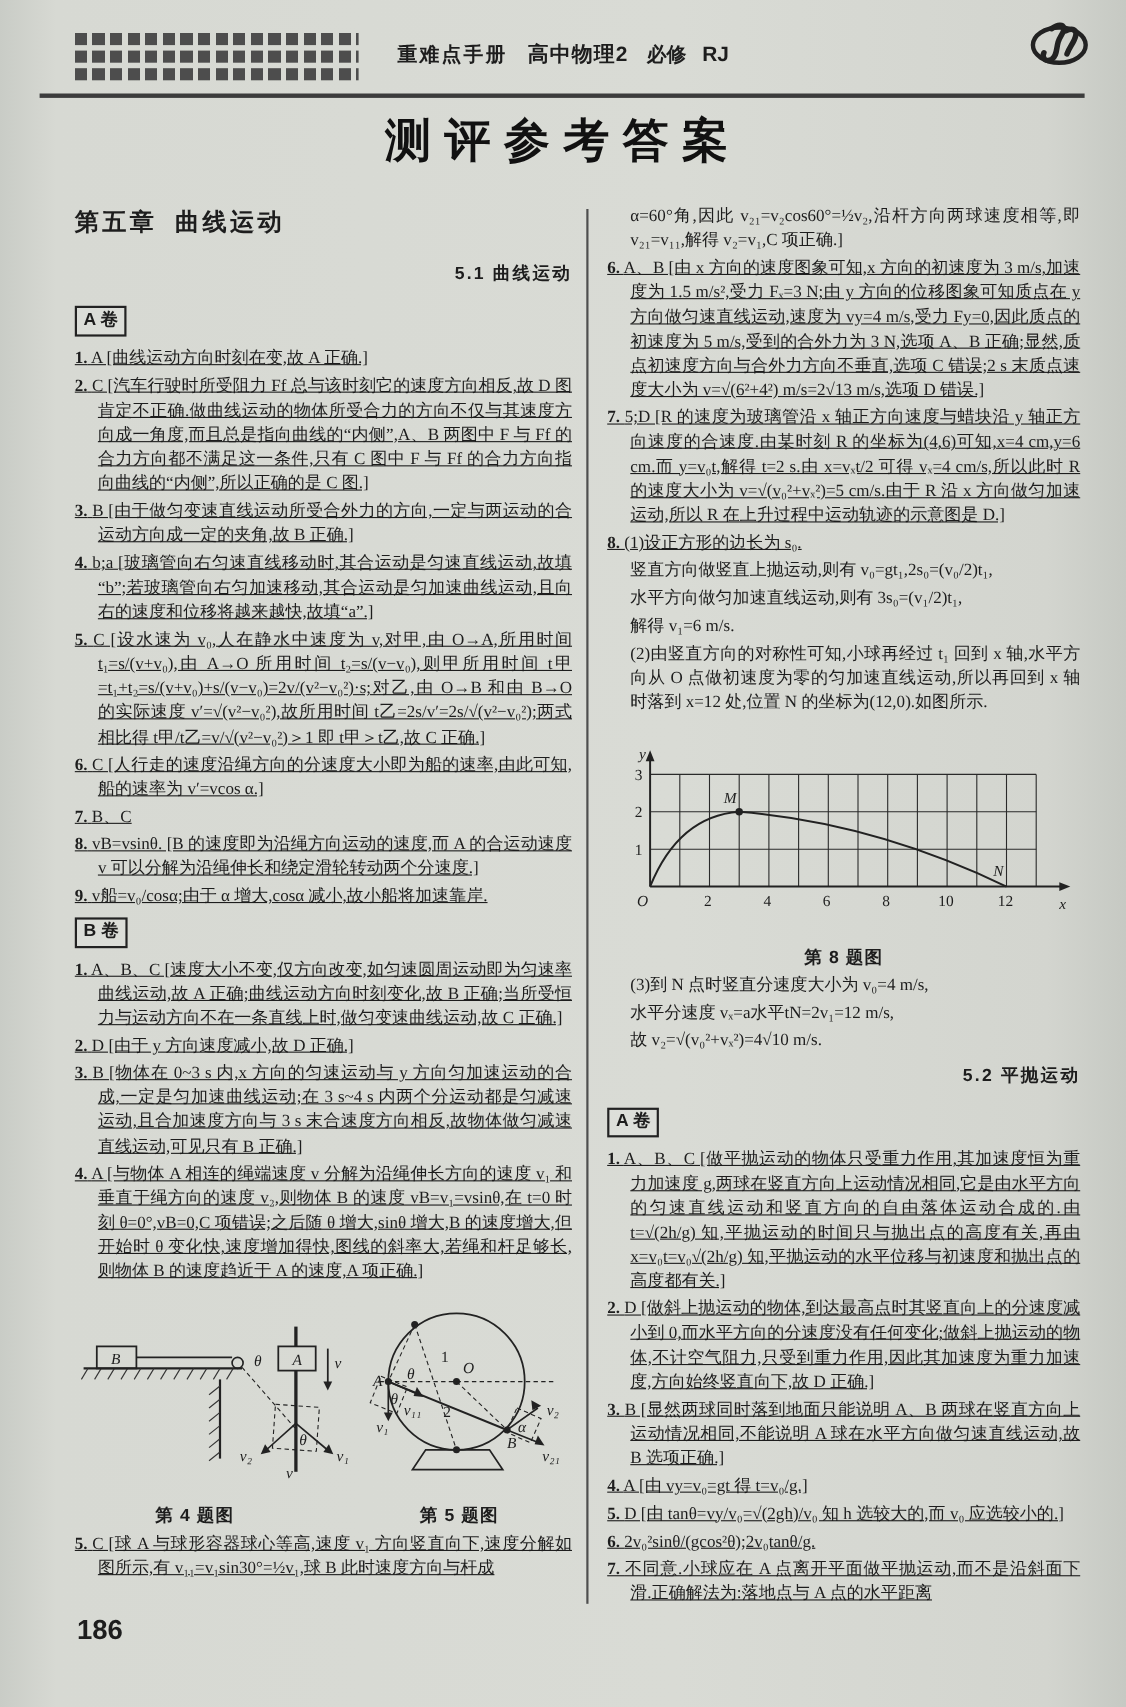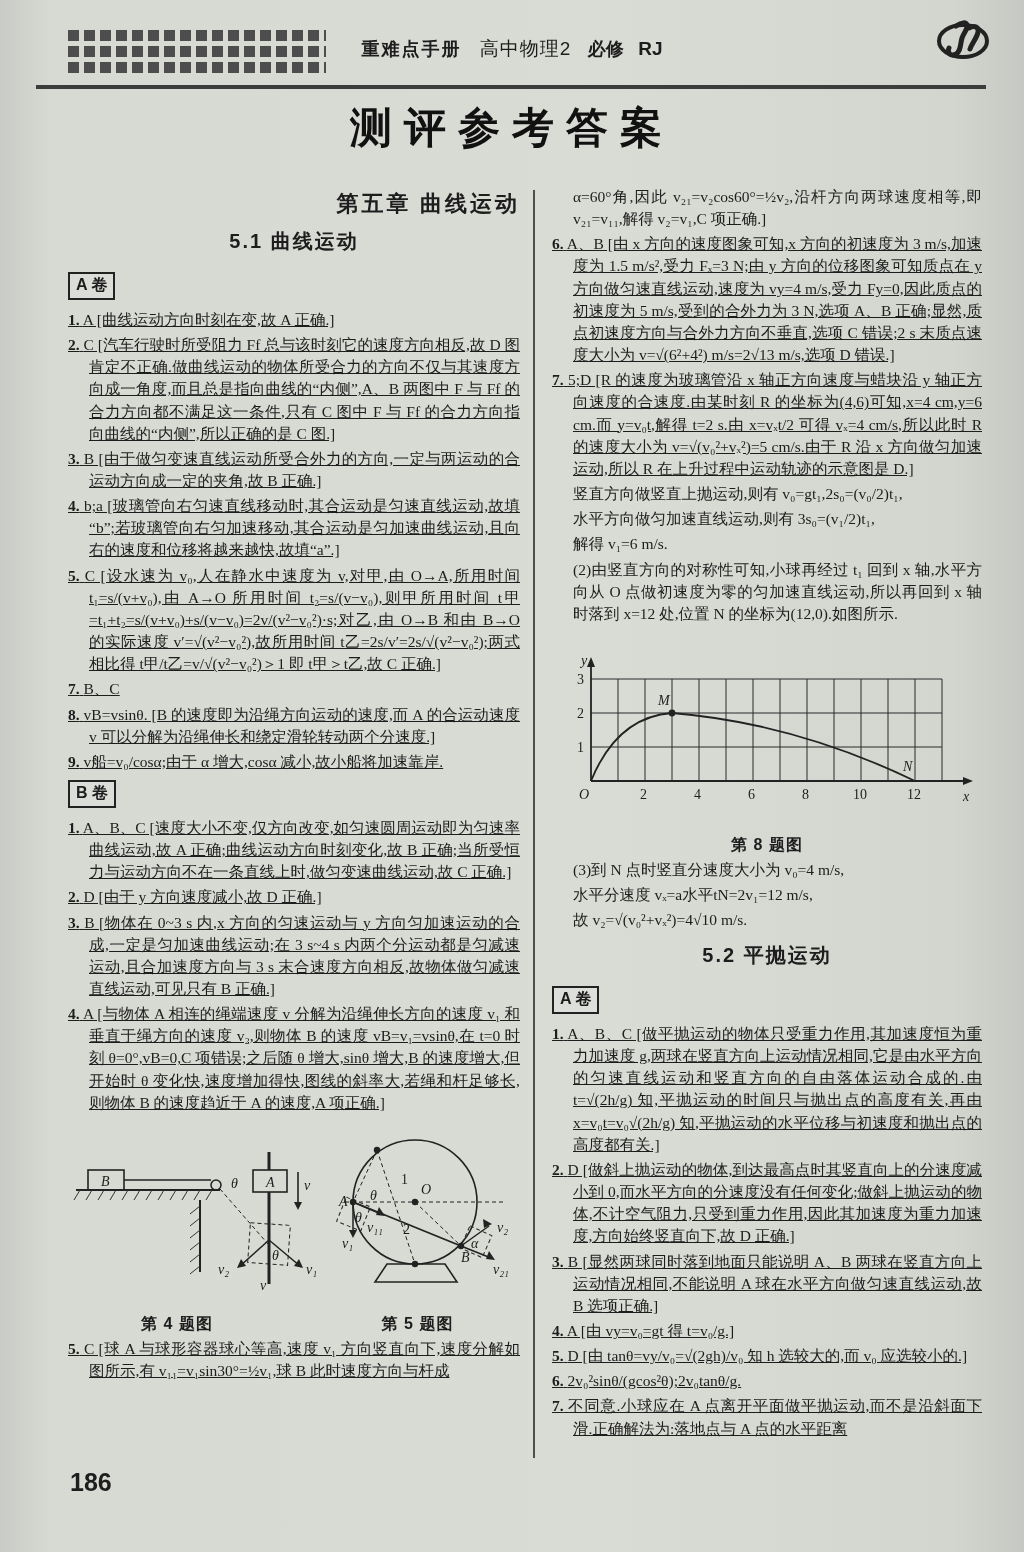--- a/index.html
+++ b/index.html
@@ -13,34 +13,34 @@
     position:relative;width:1024px;height:1552px;overflow:hidden;
     background:linear-gradient(90deg,#c9ccc6 0,#d7d9d3 5%,#d9dbd5 60%,#d3d5cf 93%,#c6c9c3 100%);
   }
   
   .deco{position:absolute;left:68px;top:30px;width:258px;}
   .deco .row{height:11px;margin-bottom:5px;
     background:repeating-linear-gradient(90deg,#4d4d4d 0 11px,rgba(0,0,0,0) 11px 16px);}
   .hdr-title{position:absolute;left:0;top:36px;width:100%;text-align:center;
     font-family:"Liberation Sans",sans-serif;white-space:nowrap;}
   .hdr-title .bk{font-weight:900;font-size:18px;letter-spacing:2px;}
-  .hdr-title .sj{font-weight:400;font-size:19px;margin-left:14px;letter-spacing:1px;}
+  .hdr-title .sj{font-weight:700;font-size:19px;margin-left:14px;letter-spacing:1px;}
   .hdr-title .ed{font-weight:700;font-size:18px;margin-left:12px;}
   .hdr-title .pb{font-weight:700;font-size:19px;margin-left:10px;}
   .logo{position:absolute;right:34px;top:18px;}
   .hdr-rule{position:absolute;left:36px;top:85px;width:950px;height:4px;background:#3c3c3c;}
   h1.main-title{position:absolute;left:0;top:100px;width:100%;margin:0;text-align:center;
     font-family:"Liberation Sans",sans-serif;font-weight:900;font-size:42px;letter-spacing:12px;color:#111;}
   
   .divider{position:absolute;left:533px;top:190px;width:2px;height:1268px;background:#4e4e4e;}
   .col{position:absolute;font-size:15.5px;line-height:1.43;}
   .col-left{left:68px;top:188px;width:452px;}
   .col-right{left:552px;top:186px;width:430px;}
-  h2.chapter{margin:0 0 8px;text-align:right;font-family:Liberation Serif, serif;font-weight:900;font-size:22px;letter-spacing:3px;}
-  h3.section{margin:0 0 12px;text-align:center;font-family:"Liberation Sans",sans-serif;font-weight:900;font-size:20px;letter-spacing:2px;}
+  h2.chapter{margin:0 0 20px;text-align:left;font-family:Liberation Mono, monospace;font-weight:900;font-size:22px;letter-spacing:3px;}
+  h3.section{margin:0 0 12px;text-align:right;font-family:"Liberation Sans",sans-serif;font-weight:900;font-size:16px;letter-spacing:2px;}
   .badge{display:inline-block;border:2px solid #222;padding:0 6px 1px;margin:4px 0 9px;
     font-family:"Liberation Sans",sans-serif;font-weight:700;font-size:16px;background:rgba(255,255,255,0.12);}
   .item{margin:0 0 3px;padding-left:21px;text-indent:-21px;text-align:justify;text-decoration:underline;}
   .inum{font-weight:700;}
   .subline{margin:0 0 3px;padding-left:21px;text-align:justify;}
   .cont{margin:0 0 3px;padding-left:21px;text-align:justify;}
   
   .figrow{display:flex;justify-content:space-between;align-items:flex-end;margin:8px 0 2px;}
   figure{margin:0;text-align:center;}
   figcaption{font-family:"Liberation Sans",sans-serif;font-weight:700;font-size:16px;margin-top:13px;letter-spacing:1px;}
@@ -86,20 +86,21 @@
     <h2 class="chapter">第五章  曲线运动</h2>
     <h3 class="section">5.1  曲线运动</h3>
 
     <div><span class="badge">A 卷</span></div>
 
     <div class="item"><span class="inum">1.</span> <span>A  [曲线运动方向时刻在变,故 A 正确.]</span></div>
     <div class="item"><span class="inum">2.</span> <span>C  [汽车行驶时所受阻力 Ff 总与该时刻它的速度方向相反,故 D 图肯定不正确.做曲线运动的物体所受合力的方向不仅与其速度方向成一角度,而且总是指向曲线的“内侧”,A、B 两图中 F 与 Ff 的合力方向都不满足这一条件,只有 C 图中 F 与 Ff 的合力方向指向曲线的“内侧”,所以正确的是 C 图.]</span></div>
     <div class="item"><span class="inum">3.</span> <span>B  [由于做匀变速直线运动所受合外力的方向,一定与两运动的合运动方向成一定的夹角,故 B 正确.]</span></div>
     <div class="item"><span class="inum">4.</span> <span>b;a  [玻璃管向右匀速直线移动时,其合运动是匀速直线运动,故填“b”;若玻璃管向右匀加速移动,其合运动是匀加速曲线运动,且向右的速度和位移将越来越快,故填“a”.]</span></div>
     <div class="item"><span class="inum">5.</span> <span>C  [设水速为 v₀,人在静水中速度为 v,对甲,由 O→A,所用时间 t₁=s/(v+v₀),由 A→O 所用时间 t₂=s/(v−v₀),则甲所用时间 t甲=t₁+t₂=s/(v+v₀)+s/(v−v₀)=2v/(v²−v₀²)·s;对乙,由 O→B 和由 B→O 的实际速度 v′=√(v²−v₀²),故所用时间 t乙=2s/v′=2s/√(v²−v₀²);两式相比得 t甲/t乙=v/√(v²−v₀²)＞1 即 t甲＞t乙,故 C 正确.]</span></div>
+    <div class="item"><span class="inum">6.</span> <span>C  [人行走的速度沿绳方向的分速度大小即为船的速率,由此可知,船的速率为 v′=vcos α.]</span></div>
     <div class="item"><span class="inum">7.</span> <span>B、C</span></div>
     <div class="item"><span class="inum">8.</span> <span>vB=vsinθ.  [B 的速度即为沿绳方向运动的速度,而 A 的合运动速度 v 可以分解为沿绳伸长和绕定滑轮转动两个分速度.]</span></div>
     <div class="item"><span class="inum">9.</span> <span>v船=v₀/cosα;由于 α 增大,cosα 减小,故小船将加速靠岸.</span></div>
 
     <div><span class="badge">B 卷</span></div>
 
     <div class="item"><span class="inum">1.</span> <span>A、B、C  [速度大小不变,仅方向改变,如匀速圆周运动即为匀速率曲线运动,故 A 正确;曲线运动方向时刻变化,故 B 正确;当所受恒力与运动方向不在一条直线上时,做匀变速曲线运动,故 C 正确.]</span></div>
     <div class="item"><span class="inum">2.</span> <span>D  [由于 y 方向速度减小,故 D 正确.]</span></div>
     <div class="item"><span class="inum">3.</span> <span>B  [物体在 0~3 s 内,x 方向的匀速运动与 y 方向匀加速运动的合成,一定是匀加速曲线运动;在 3 s~4 s 内两个分运动都是匀减速运动,且合加速度方向与 3 s 末合速度方向相反,故物体做匀减速直线运动,可见只有 B 正确.]</span></div>
     <div class="item"><span class="inum">4.</span> <span>A  [与物体 A 相连的绳端速度 v 分解为沿绳伸长方向的速度 v₁ 和垂直于绳方向的速度 v₂,则物体 B 的速度 vB=v₁=vsinθ,在 t=0 时刻 θ=0°,vB=0,C 项错误;之后随 θ 增大,sinθ 增大,B 的速度增大,但开始时 θ 变化快,速度增加得快,图线的斜率大,若绳和杆足够长,则物体 B 的速度趋近于 A 的速度,A 项正确.]</span></div>
@@ -213,20 +214,21 @@
 
     <div class="item"><span class="inum">5.</span> <span>C  [球 A 与球形容器球心等高,速度 v₁ 方向竖直向下,速度分解如图所示,有 v₁₁=v₁sin30°=½v₁,球 B 此时速度方向与杆成</span></div>
   </div>
 
   <div class="col col-right">
     <div class="cont">α=60°角,因此 v₂₁=v₂cos60°=½v₂,沿杆方向两球速度相等,即 v₂₁=v₁₁,解得 v₂=v₁,C 项正确.]</div>
 
     <div class="item"><span class="inum">6.</span> <span>A、B  [由 x 方向的速度图象可知,x 方向的初速度为 3 m/s,加速度为 1.5 m/s²,受力 Fₓ=3 N;由 y 方向的位移图象可知质点在 y 方向做匀速直线运动,速度为 vy=4 m/s,受力 Fy=0,因此质点的初速度为 5 m/s,受到的合外力为 3 N,选项 A、B 正确;显然,质点初速度方向与合外力方向不垂直,选项 C 错误;2 s 末质点速度大小为 v=√(6²+4²) m/s=2√13 m/s,选项 D 错误.]</span></div>
     <div class="item"><span class="inum">7.</span> <span>5;D  [R 的速度为玻璃管沿 x 轴正方向速度与蜡块沿 y 轴正方向速度的合速度.由某时刻 R 的坐标为(4,6)可知,x=4 cm,y=6 cm.而 y=v₀t,解得 t=2 s.由 x=vₓt/2 可得 vₓ=4 cm/s,所以此时 R 的速度大小为 v=√(v₀²+vₓ²)=5 cm/s.由于 R 沿 x 方向做匀加速运动,所以 R 在上升过程中运动轨迹的示意图是 D.]</span></div>
 
+    <div class="item"><span class="inum">8.</span> <span>(1)设正方形的边长为 s₀.</span></div>
     <div class="subline">竖直方向做竖直上抛运动,则有 v₀=gt₁,2s₀=(v₀/2)t₁,</div>
     <div class="subline">水平方向做匀加速直线运动,则有 3s₀=(v₁/2)t₁,</div>
     <div class="subline">解得 v₁=6 m/s.</div>
     <div class="subline">(2)由竖直方向的对称性可知,小球再经过 t₁ 回到 x 轴,水平方向从 O 点做初速度为零的匀加速直线运动,所以再回到 x 轴时落到 x=12 处,位置 N 的坐标为(12,0).如图所示.</div>
 
     <div class="fig8wrap">
       <svg width="424" height="186" viewBox="0 0 424 186">
 
         <g class="grid">
           <line x1="36" y1="50" x2="387" y2="50"></line>

